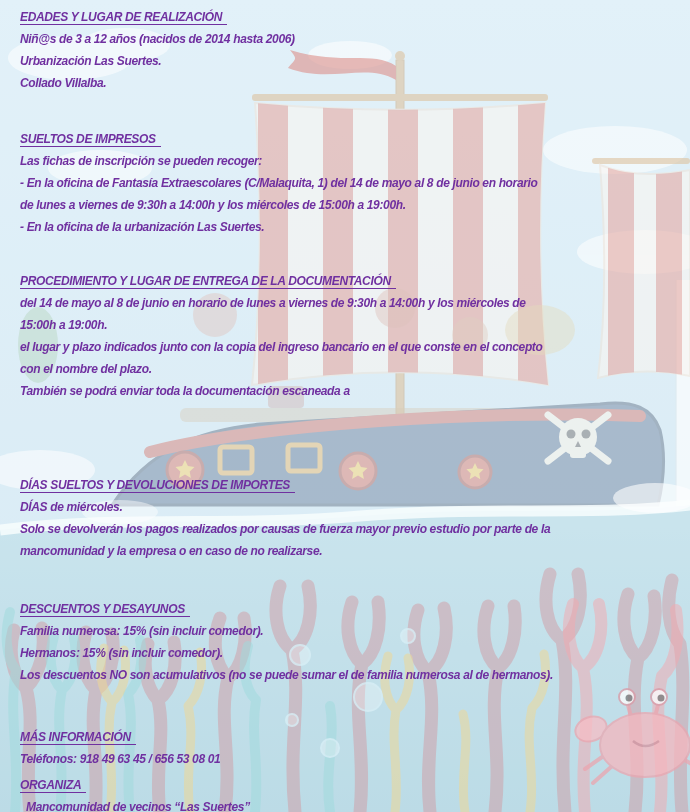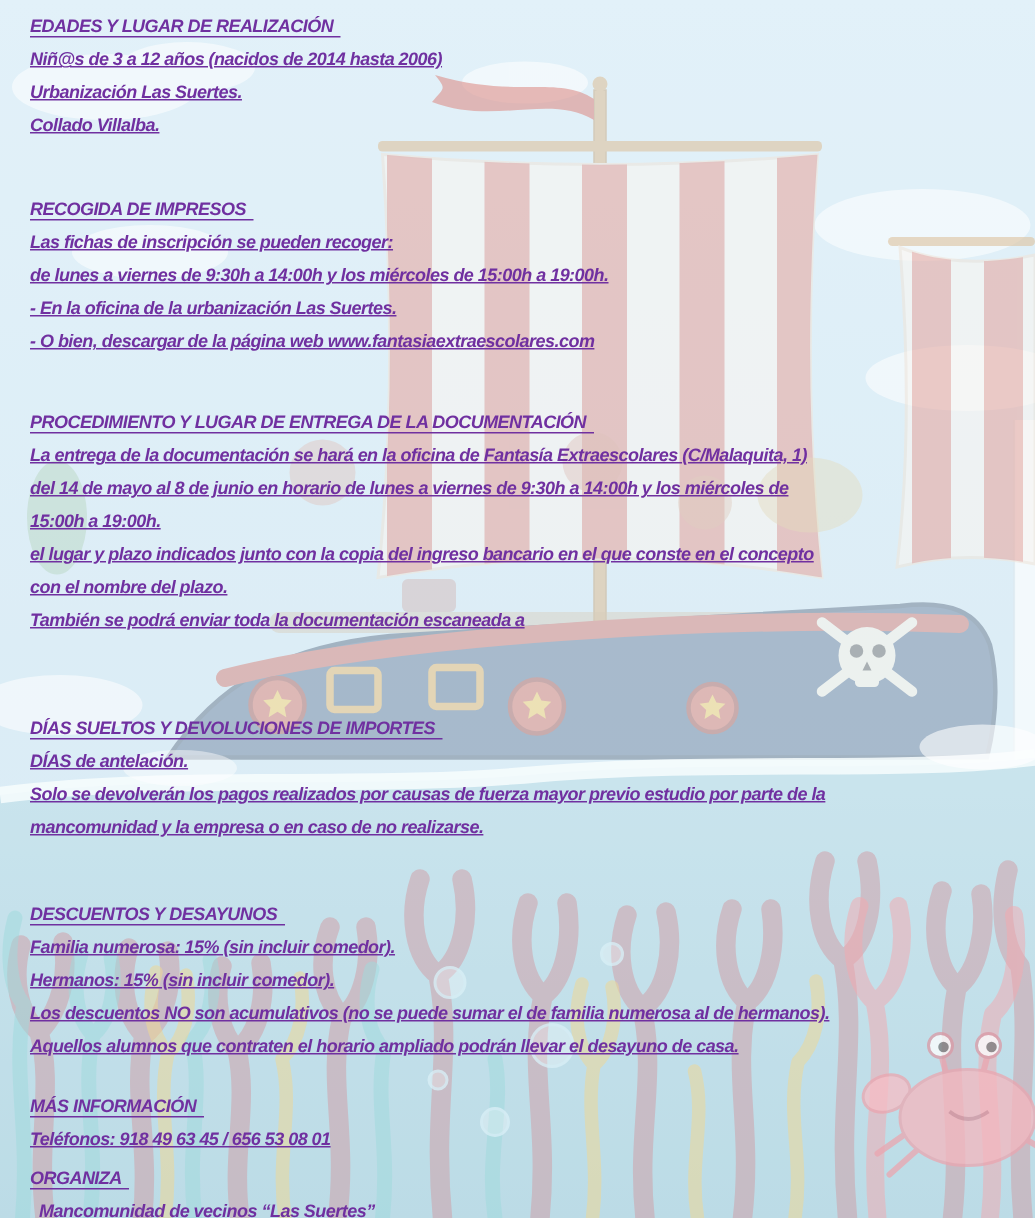--- a/index.html
+++ b/index.html
@@ -10,21 +10,21 @@
   }
   .bg-svg{position:absolute;left:0;top:0;width:690px;height:812px;}
   .sec{
     position:absolute;left:20px;
     color:#7030A0;font-weight:700;font-style:italic;
     font-size:12px;line-height:22px;letter-spacing:-0.35px;
     white-space:nowrap;z-index:5;
   }
   .title-line{height:22px;}
   .title-line span{border-bottom:1.6px solid #7030A0;padding-right:5px;padding-bottom:0px;}
-  .line{height:22px;text-decoration:underline;}
+  .line{height:22px;}
   .indent{padding-left:6px;}
 </style>
 </head>
 <body>
 
 <svg class="bg-svg" viewBox="0 0 690 812" xmlns="http://www.w3.org/2000/svg">
   <defs>
     <linearGradient id="skyg" x1="0" y1="0" x2="0" y2="1">
       <stop offset="0" stop-color="#cfe8f5"></stop>
       <stop offset="1" stop-color="#bcdced"></stop>
@@ -198,50 +198,48 @@
 </svg>
 
 <div class="sec" style="top:6px">
   <div class="title-line"><span>EDADES Y LUGAR DE REALIZACIÓN</span></div>
   <div class="line">Niñ@s de 3 a 12 años (nacidos de 2014 hasta 2006)</div>
   <div class="line">Urbanización Las Suertes.</div>
   <div class="line">Collado Villalba.</div>
 </div>
 
 <div class="sec" style="top:128px">
-  <div class="title-line"><span>RECOGIDA DE IMPRESOS</span></div>
+  <div class="title-line"><span>SUELTOS DE IMPRESOS</span></div>
   <div class="line">Las fichas de inscripción se pueden recoger:</div>
+  <div class="line">- En la oficina de Fantasía Extraescolares (C/Malaquita, 1) del 14 de mayo al 8 de junio en horario</div>
   <div class="line">de lunes a viernes de 9:30h a 14:00h y los miércoles de 15:00h a 19:00h.</div>
   <div class="line">- En la oficina de la urbanización Las Suertes.</div>
-  <div class="line">- O bien, descargar de la página web www.fantasiaextraescolares.com</div>
 </div>
 
 <div class="sec" style="top:270px">
   <div class="title-line"><span>PROCEDIMIENTO Y LUGAR DE ENTREGA DE LA DOCUMENTACIÓN</span></div>
-  <div class="line">La entrega de la documentación se hará en la oficina de Fantasía Extraescolares (C/Malaquita, 1)</div>
   <div class="line">del 14 de mayo al 8 de junio en horario de lunes a viernes de 9:30h a 14:00h y los miércoles de</div>
   <div class="line">15:00h a 19:00h.</div>
   <div class="line">el lugar y plazo indicados junto con la copia del ingreso bancario en el que conste en el concepto</div>
   <div class="line">con el nombre del plazo.</div>
   <div class="line">También se podrá enviar toda la documentación escaneada a</div>
 </div>
 
 <div class="sec" style="top:474px">
   <div class="title-line"><span>DÍAS SUELTOS Y DEVOLUCIONES DE IMPORTES</span></div>
-  <div class="line">DÍAS de antelación.</div>
+  <div class="line">DÍAS de miércoles.</div>
   <div class="line">Solo se devolverán los pagos realizados por causas de fuerza mayor previo estudio por parte de la</div>
   <div class="line">mancomunidad y la empresa o en caso de no realizarse.</div>
 </div>
 
 <div class="sec" style="top:598px">
   <div class="title-line"><span>DESCUENTOS Y DESAYUNOS</span></div>
   <div class="line">Familia numerosa: 15% (sin incluir comedor).</div>
   <div class="line">Hermanos: 15% (sin incluir comedor).</div>
   <div class="line">Los descuentos NO son acumulativos (no se puede sumar el de familia numerosa al de hermanos).</div>
-  <div class="line">Aquellos alumnos que contraten el horario ampliado podrán llevar el desayuno de casa.</div>
 </div>
 
 <div class="sec" style="top:726px">
   <div class="title-line"><span>MÁS INFORMACIÓN</span></div>
   <div class="line">Teléfonos: 918 49 63 45 / 656 53 08 01</div>
 </div>
 
 <div class="sec" style="top:774px">
   <div class="title-line"><span>ORGANIZA</span></div>
   <div class="line indent">Mancomunidad de vecinos “Las Suertes”</div>

